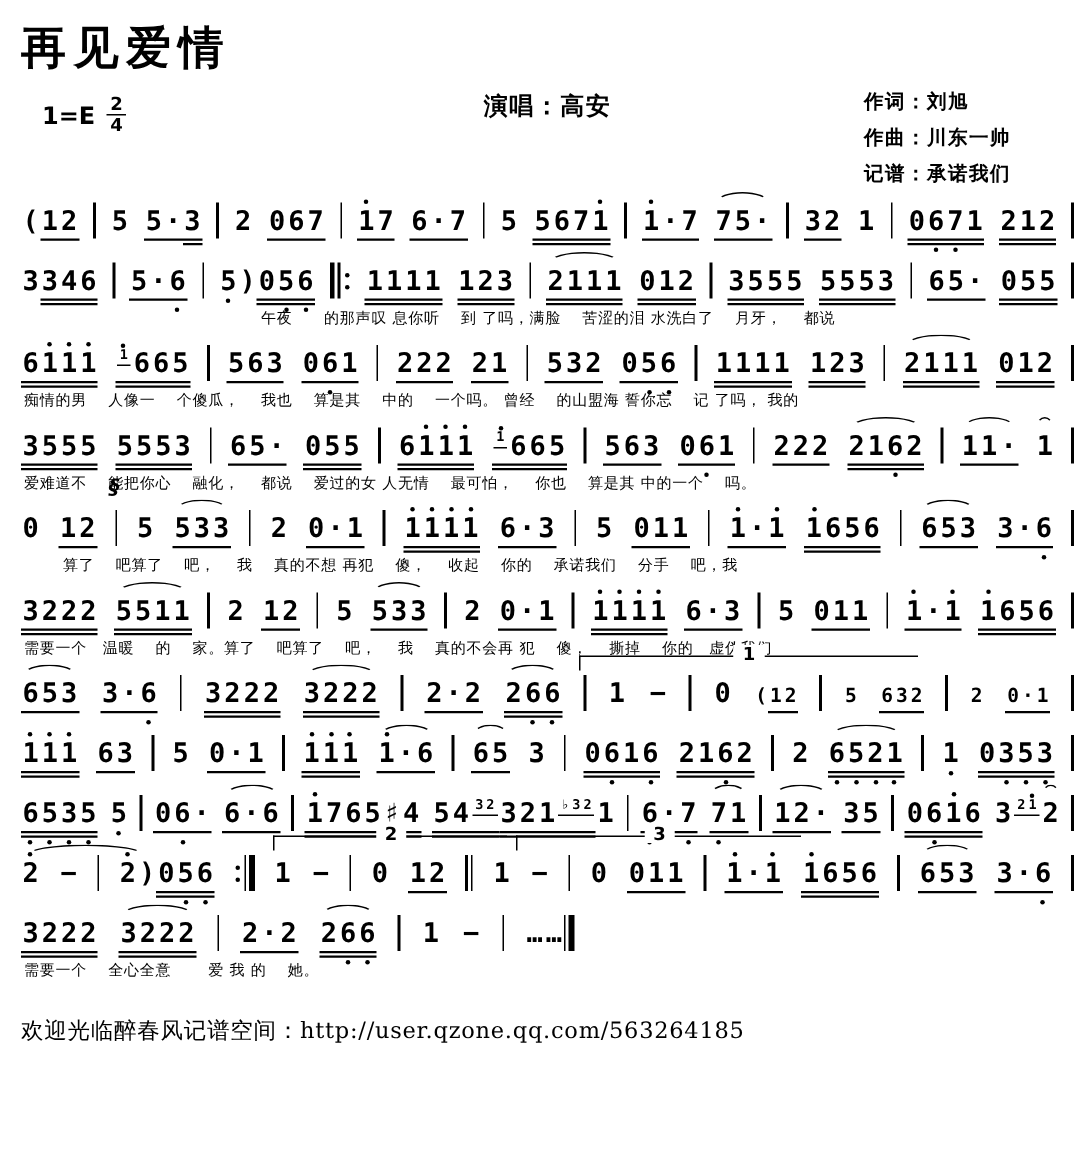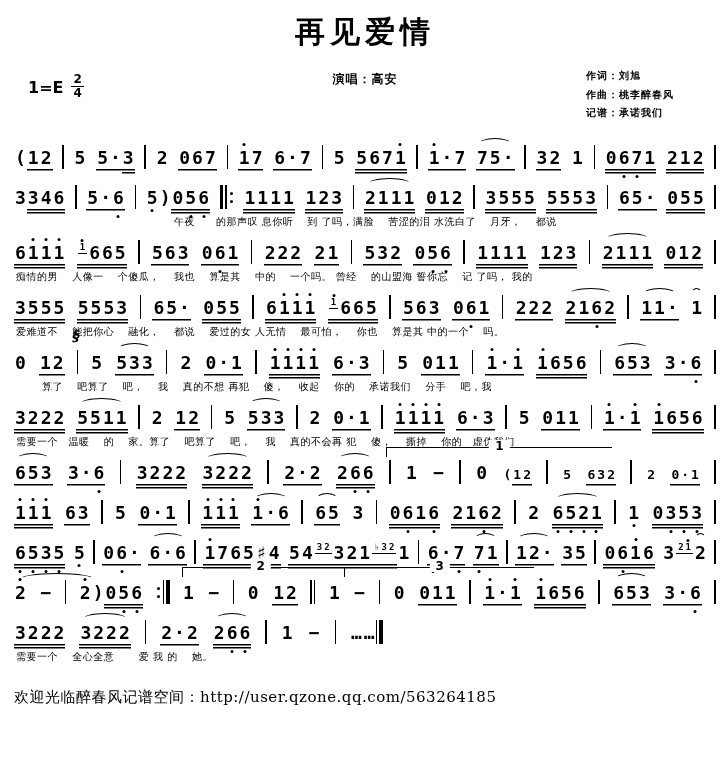--- a/index.html
+++ b/index.html
@@ -1,28 +1,28 @@
 <!DOCTYPE html>
 <html><head>
 <meta charset="utf-8">
 <style>
   html,body{margin:0;padding:0;background:#fff;}
   body{width:726px;height:769px;overflow:hidden;color:#000;
        font-family:"DejaVu Sans","Liberation Sans",sans-serif;}
   .page{padding:4px 10px 0 14px;position:relative;}
 
   
-  .title{text-align:center;font-size:30px;font-weight:bold;letter-spacing:5px;margin:8px 0 12px;}
+  .title{text-align:left;font-size:30px;font-weight:bold;letter-spacing:5px;margin:8px 0 2px;}
   .meta{position:relative;height:76px;}
   .key{position:absolute;left:14px;top:8px;font-size:16px;font-weight:bold;white-space:nowrap;}
   .frac{display:inline-block;vertical-align:-4px;text-align:center;font-size:12px;font-weight:bold;line-height:1.05;margin-left:8px;}
   .frac .top{display:block;border-bottom:1.5px solid #000;padding:0 2px;}
   .frac .bot{display:block;padding:0 2px;}
-  .singer{text-align:center;font-size:12px;font-weight:600;padding-top:6px;letter-spacing:1px;}
-  .credits{position:absolute;right:42px;top:2px;font-size:10px;font-weight:600;line-height:1.85;letter-spacing:1px;}
+  .singer{text-align:center;font-size:16px;font-weight:600;padding-top:6px;letter-spacing:1px;}
+  .credits{position:absolute;right:42px;top:2px;font-size:13px;font-weight:600;line-height:1.85;letter-spacing:1px;}
 
   
   .system{position:relative;margin-bottom:7px;}
   .music-row{display:flex;align-items:flex-end;white-space:nowrap;height:33px;position:relative;}
   .music-row.full{justify-content:space-between;}
   .music-row.partial{justify-content:flex-start;gap:14px;}
   .cluster{display:inline-flex;align-items:flex-end;}
 
   .tok{font-family:"DejaVu Sans Mono","Liberation Mono",monospace;font-weight:bold;
        font-size:18px;line-height:1;padding-bottom:7px;position:relative;background-repeat:no-repeat;}
@@ -70,21 +70,21 @@
 <div class="page">
   <div class="title">再见爱情</div>
 
   <div class="meta">
     <div class="key">
       <span>1=E</span><span class="frac"><span class="top">2</span><span class="bot">4</span></span>
     </div>
     <div class="singer">演唱：高安</div>
     <div class="credits">
       <div>作词：刘旭</div>
-      <div>作曲：桃李醉春风</div>
+      <div>作曲：川东一帅</div>
       <div>记谱：承诺我们</div>
     </div>
   </div>
 
   <div id="score">
       <div class="system">
         <div class="music-row full">
           <span class="cluster">
             <span class="tok u0"><span class="ch">(</span></span>
             <span class="tok u1"><span class="ch">1</span><span class="ch">2</span></span>

